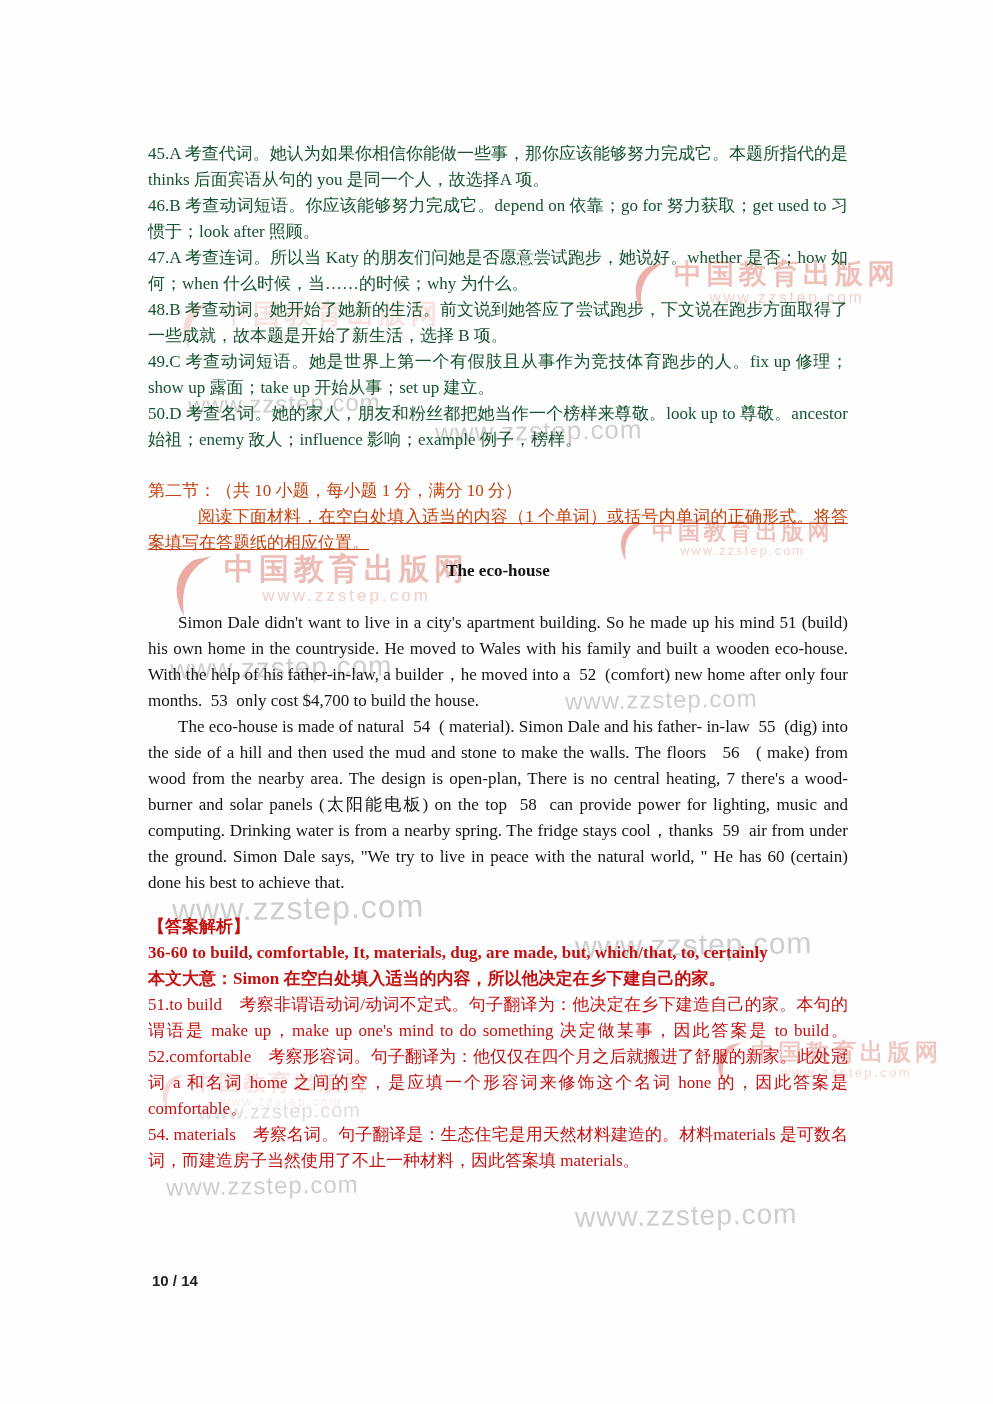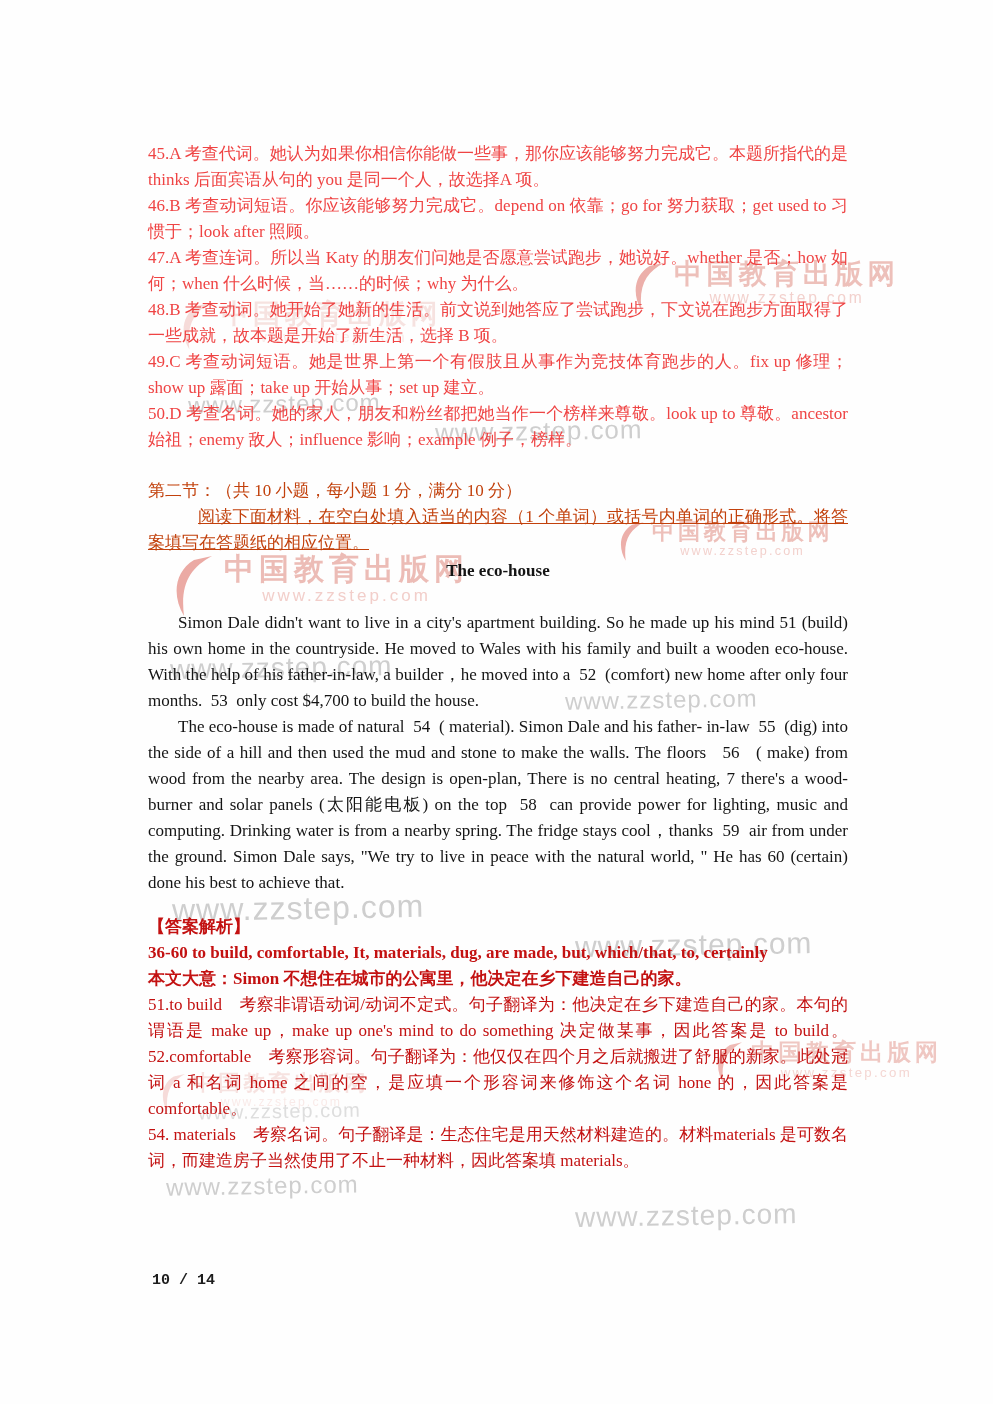--- a/index.html
+++ b/index.html
@@ -30,37 +30,37 @@
     letter-spacing:1px;white-space:nowrap;transform:rotate(-1deg);
     opacity:.9;
   }
   
   .content{
     position:absolute;left:148px;top:141px;width:700px;z-index:1;
     font-size:17px;line-height:26px;color:#141414;
     text-align:justify;
   }
   .content p{margin:0;}
-  .sec1 p{color:#ef4444;}
+  .sec1 p{color:#14532d;}
   .sec2{margin-top:25px;color:#c2410c;}
   .s2inst{text-indent:50px;text-decoration:underline;}
   .eco-title{
     margin:2px 0 0 0;text-align:center;font-weight:bold;font-size:17px;line-height:26px;
   }
   .pass{margin-top:0;}
   .pass.first{margin-top:26px;}
   .pass{text-indent:30px;}
   .bk{text-underline-offset:3px;white-space:pre;}
   .analysis{margin-top:18px;color:#c31111;}
   .a-head{font-weight:bold;}
   .a-answers{font-weight:bold;}
   .a-summary{font-weight:bold;}
   .footer{
     position:absolute;left:152px;top:1272px;z-index:1;
-    font-family:Liberation Mono, monospace;
+    font-family:Liberation Sans, sans-serif;
     font-weight:bold;font-size:15px;color:#1d1d1d;
   }
 </style>
 </head>
 <body>
 
 <div class="page">
 
   <div class="wm-layer">
 
@@ -164,21 +164,21 @@
     </section>
 
     <h3 class="eco-title">The eco-house</h3>
 
     <p class="pass first"><span>Simon Dale didn't want to live in a city's apartment building. So he made up his mind</span><span class="bk"> 51 </span><span>(build) his own home in the countryside. He moved to Wales with his family and built a wooden eco-house. With the help of his father-in-law, a builder，he moved into a</span><span class="bk">  52  </span><span>(comfort) new home after only four months. </span><span class="bk"> 53  </span><span>only cost $4,700 to build the house.</span></p>
     <p class="pass"><span>The eco-house is made of natural </span><span class="bk"> 54 </span><span> ( material). Simon Dale and his father- in-law </span><span class="bk"> 55 </span><span> (dig) into the side of a hill and then used the mud and stone to make the walls. The floors </span><span class="bk">  56  </span><span> ( make) from wood from the nearby area. The design is open-plan, There is no central heating,  </span><span class="bk">7</span><span> there's a wood-burner and solar panels (太阳能电板) on the top </span><span class="bk"> 58 </span><span>  can provide power for lighting, music and computing. Drinking water is from a nearby spring. The fridge stays cool，thanks </span><span class="bk"> 59 </span><span> air from under the ground. Simon Dale says, "We try to live  in peace with the natural world, " He has</span><span class="bk"> 60 (</span><span>certain) done his best to achieve that.</span></p>
 
     <section class="analysis">
       <p class="a-head">【答案解析】</p>
       <p class="a-answers">36-60 to build, comfortable, It, materials, dug, are made, but, which/that, to, certainly</p>
-      <p class="a-summary">本文大意：Simon 不想住在城市的公寓里，他决定在乡下建造自己的家。</p>
+      <p class="a-summary">本文大意：Simon 在空白处填入适当的内容，所以他决定在乡下建自己的家。</p>
       <p class="a-item">51.to build　考察非谓语动词/动词不定式。句子翻译为：他决定在乡下建造自己的家。本句的谓语是 make up，make up one's mind to do something 决定做某事，因此答案是 to build。52.comfortable　考察形容词。句子翻译为：他仅仅在四个月之后就搬进了舒服的新家。此处冠词 a 和名词 home 之间的空，是应填一个形容词来修饰这个名词 hone 的，因此答案是 comfortable。</p>
       <p class="a-item">54. materials　考察名词。句子翻译是：生态住宅是用天然材料建造的。材料materials 是可数名词，而建造房子当然使用了不止一种材料，因此答案填 materials。</p>
     </section>
 
   </main>
 
   <footer class="footer">10 / 14</footer>
 </div>
 
 </body></html>

